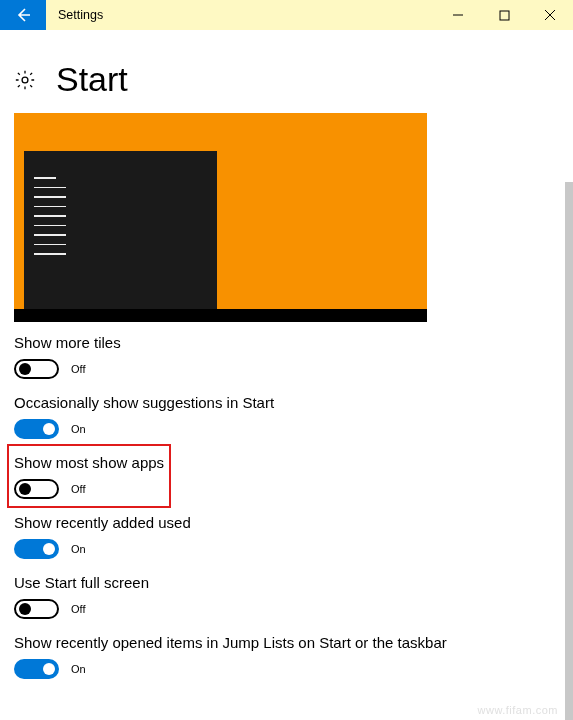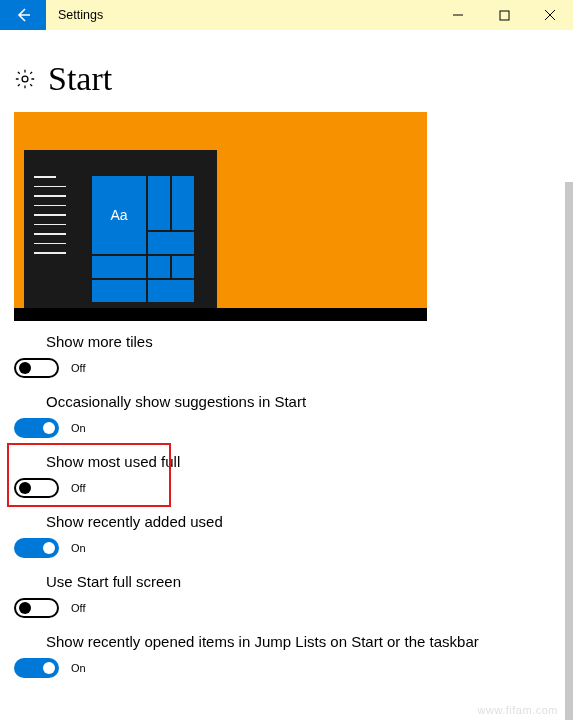--- a/index.html
+++ b/index.html
@@ -41,23 +41,22 @@
     width: 46px;
     display: flex;
     align-items: center;
     justify-content: center;
   }
   .winbtn svg { stroke: #000; fill: none; }
   
   .page-heading {
     display: flex;
     align-items: center;
-    gap: 12px;
+    gap: 20px;
     padding: 30px 14px 14px 14px;
-    font-family: Liberation Serif, serif;
   }
   .page-heading h1 {
     font-weight: 300;
     font-size: 34px;
   }
   
   .preview {
     margin-left: 14px;
     width: 413px;
     height: 209px;
@@ -134,21 +133,20 @@
   .settings {
     padding: 12px 14px 0 14px;
   }
   .setting {
     margin-bottom: 15px;
     position: relative;
   }
   .setting .label {
     font-size: 15px;
     margin-bottom: 8px;
-    margin-left: 32px;
   }
   .toggle-row {
     display: flex;
     align-items: center;
     gap: 12px;
   }
   .toggle {
     width: 45px;
     height: 20px;
     border-radius: 10px;
@@ -255,52 +253,41 @@
       <div class="sm-line short"></div>
       <div class="sm-line"></div>
       <div class="sm-line"></div>
       <div class="sm-line"></div>
       <div class="sm-line"></div>
       <div class="sm-line"></div>
       <div class="sm-line"></div>
       <div class="sm-line"></div>
       <div class="sm-line"></div>
     </div>
-    <div class="sm-tiles">
-      <div class="tile big">Aa</div>
-      <div class="tile r1c2"></div>
-      <div class="tile r1c3"></div>
-      <div class="tile w2"></div>
-      <div class="tile r3c1"></div>
-      <div class="tile r3c2"></div>
-      <div class="tile r3c3"></div>
-      <div class="tile r4c1"></div>
-      <div class="tile r4c23"></div>
-    </div>
   </div>
   <div class="taskbar"></div>
 </div>
 
 <div class="settings" id="settings-container">
     <div class="setting">
       <div class="label">Show more tiles</div>
       <div class="toggle-row">
         <div class="toggle off"></div>
         <span class="state-text">Off</span>
       </div>
     </div>
     <div class="setting">
       <div class="label">Occasionally show suggestions in Start</div>
       <div class="toggle-row">
         <div class="toggle on"></div>
         <span class="state-text">On</span>
       </div>
     </div>
     <div class="setting">
-      <div class="label">Show most used full</div>
+      <div class="label">Show most show apps</div>
       <div class="toggle-row">
         <div class="toggle off"></div>
         <span class="state-text">Off</span>
       </div>
       <div class="highlight-box"></div>
     </div>
     <div class="setting">
       <div class="label">Show recently added used</div>
       <div class="toggle-row">
         <div class="toggle on"></div>

